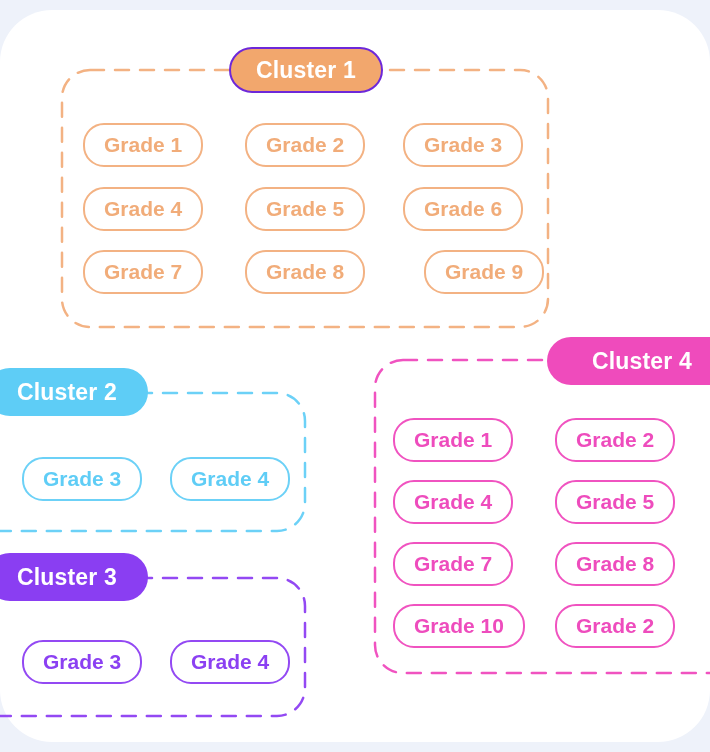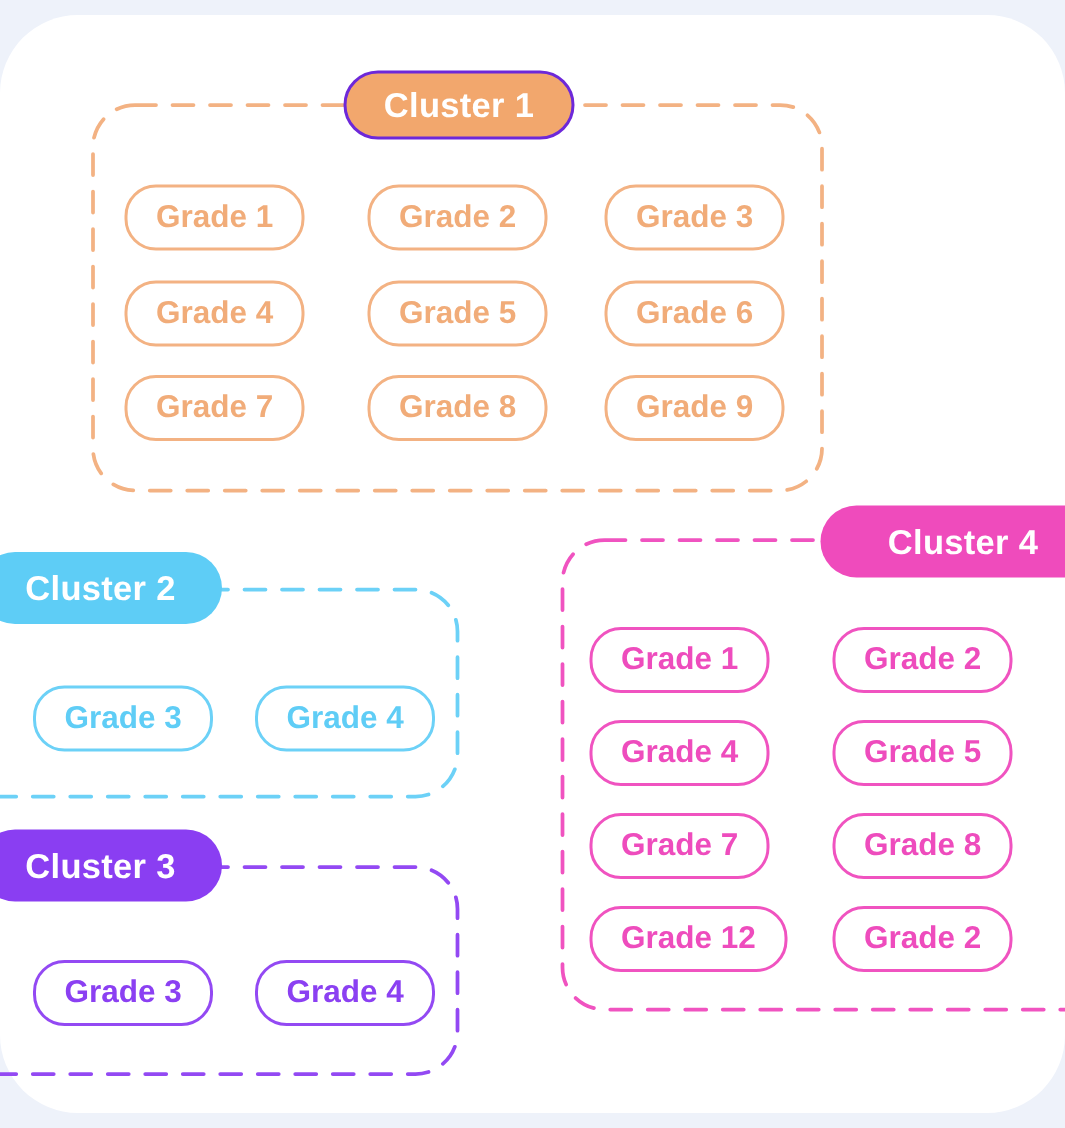--- a/index.html
+++ b/index.html
@@ -79,31 +79,31 @@
 
 <div class="badge c1">Cluster 1</div>
 <div class="pill c1" style="left:83px;  top:123px;">Grade 1</div>
 <div class="pill c1" style="left:245px; top:123px;">Grade 2</div>
 <div class="pill c1" style="left:403px; top:123px;">Grade 3</div>
 <div class="pill c1" style="left:83px;  top:187px;">Grade 4</div>
 <div class="pill c1" style="left:245px; top:187px;">Grade 5</div>
 <div class="pill c1" style="left:403px; top:187px;">Grade 6</div>
 <div class="pill c1" style="left:83px;  top:250px;">Grade 7</div>
 <div class="pill c1" style="left:245px; top:250px;">Grade 8</div>
-<div class="pill c1" style="left:403px; top:250px;">Grade 9</div>
+<div class="pill c1" style="left:424px; top:250px;">Grade 9</div>
 
 <div class="badge c2">Cluster 2</div>
 <div class="pill c2" style="left:22px;  top:457px;">Grade 3</div>
 <div class="pill c2" style="left:170px; top:457px;">Grade 4</div>
 
 <div class="badge c3">Cluster 3</div>
 <div class="pill c3" style="left:22px;  top:640px;">Grade 3</div>
 <div class="pill c3" style="left:170px; top:640px;">Grade 4</div>
 
 <div class="badge c4">Cluster 4</div>
 <div class="pill c4" style="left:393px; top:418px;">Grade 1</div>
 <div class="pill c4" style="left:555px; top:418px;">Grade 2</div>
 <div class="pill c4" style="left:393px; top:480px;">Grade 4</div>
 <div class="pill c4" style="left:555px; top:480px;">Grade 5</div>
 <div class="pill c4" style="left:393px; top:542px;">Grade 7</div>
 <div class="pill c4" style="left:555px; top:542px;">Grade 8</div>
-<div class="pill c4" style="left:393px; top:604px;">Grade 12</div>
+<div class="pill c4" style="left:393px; top:604px;">Grade 10</div>
 <div class="pill c4" style="left:555px; top:604px;">Grade 2</div>
 
 </body></html>

